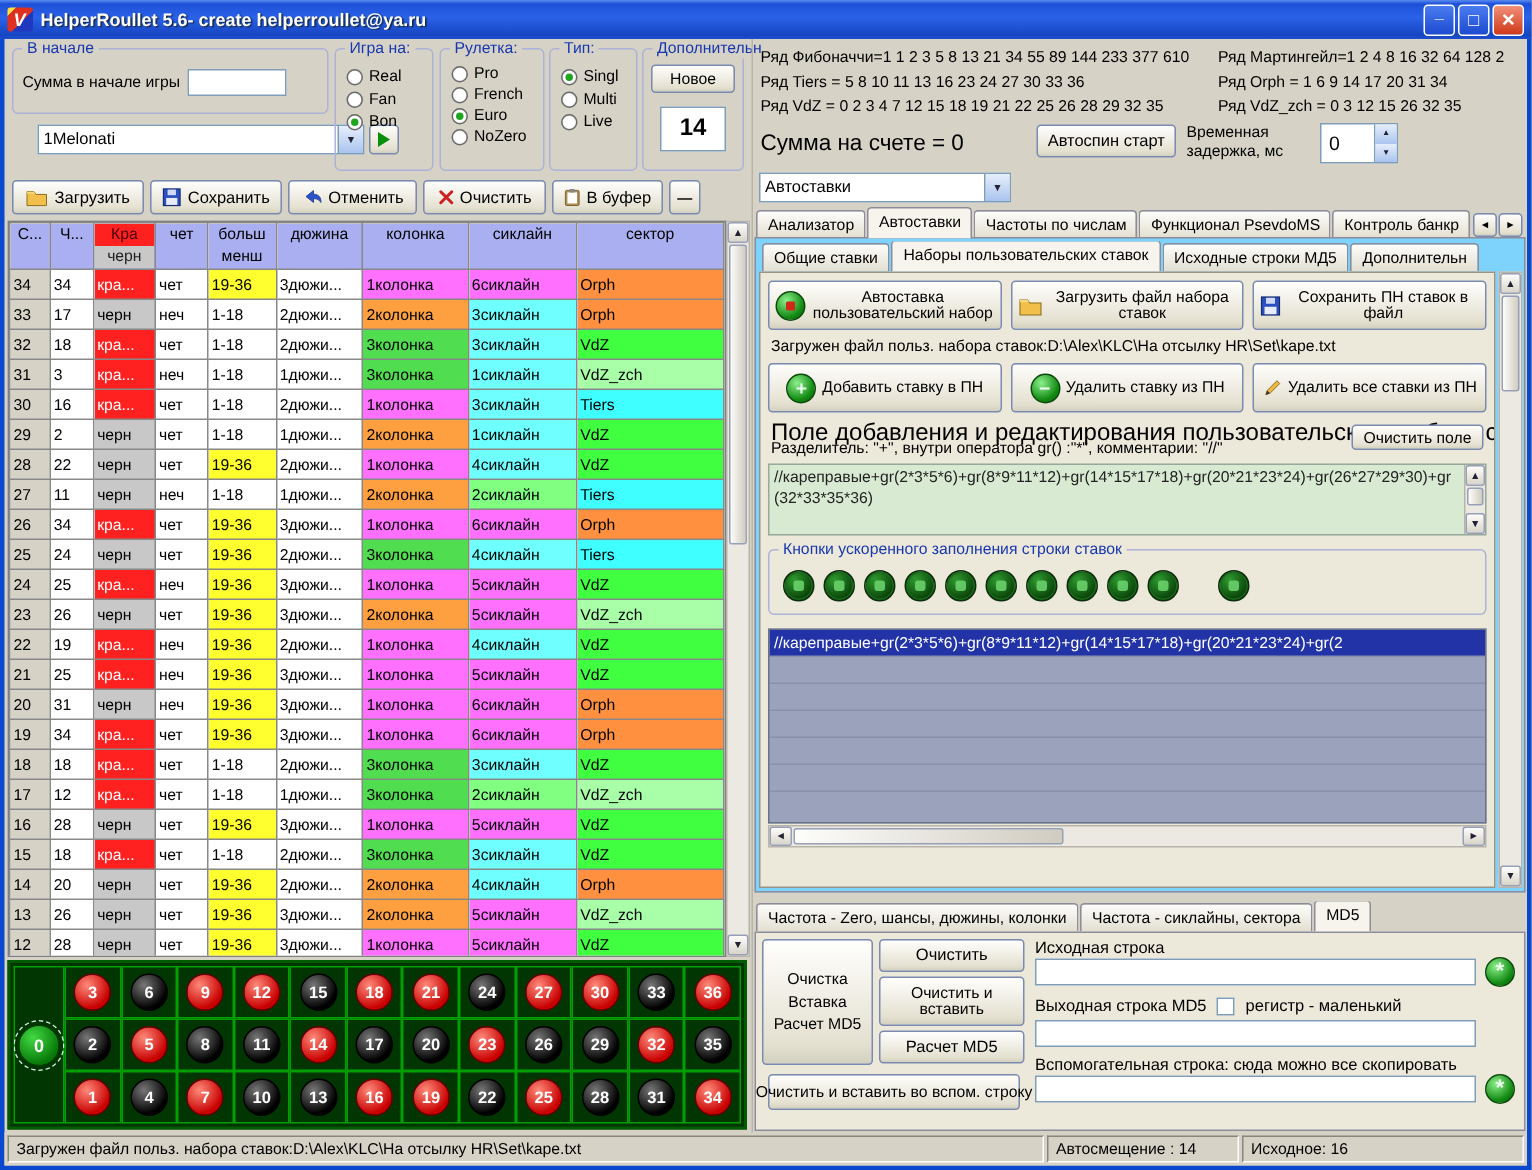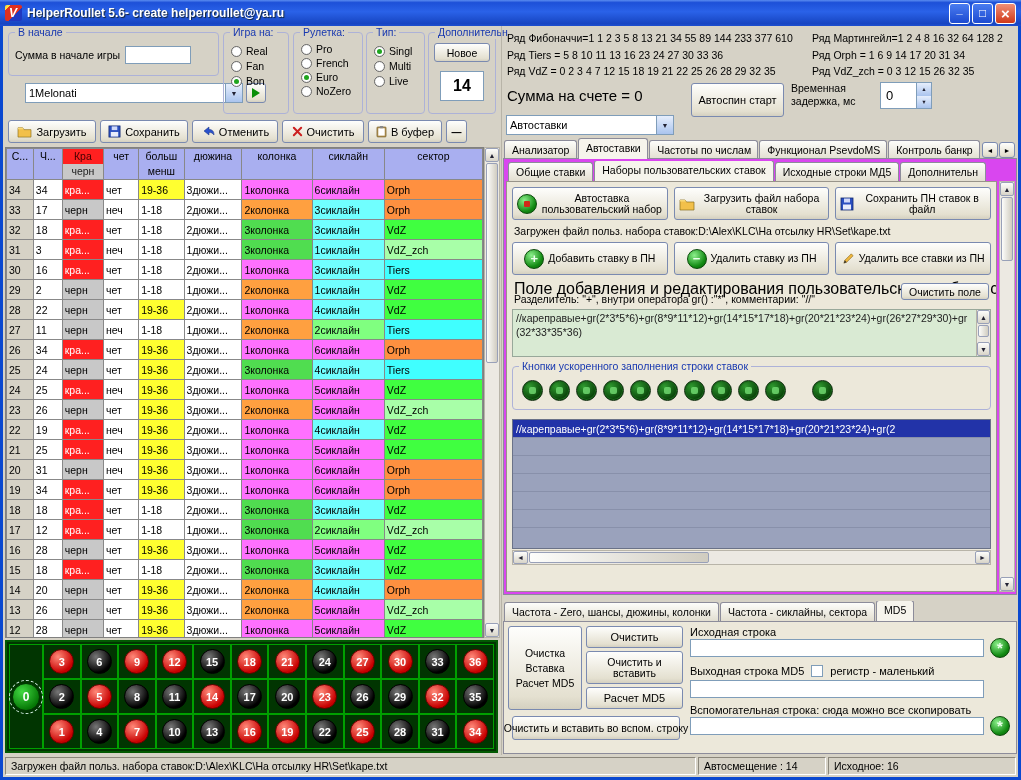--- a/index.html
+++ b/index.html
@@ -84,36 +84,36 @@
 .bnum{width:25px;height:25px;border-radius:50%;display:flex;align-items:center;justify-content:center;font-size:11px;font-weight:bold;color:#fff}
 .bred{background:radial-gradient(circle at 35% 30%,#ff8a7a,var(--red,#c80000) 70%);border:1px solid #600}
 .bblack{background:radial-gradient(circle at 35% 30%,#777,var(--black,#000) 70%);border:1px solid #000}
 .bzero{width:28px;height:28px;background:radial-gradient(circle at 35% 30%,#42d942,var(--zero,#067806) 72%);outline:1px dashed #cfeadf;outline-offset:2px;border:1px solid #023a02;font-size:12px}
 
 .series{position:absolute;left:5px;top:4px;right:0;height:50px;font-size:10.5px;line-height:16.5px;overflow:hidden}
 .s-col{position:absolute;top:0;white-space:nowrap}
 .s1{left:0;width:303px;overflow:hidden}
 .s2{left:305px;right:0;overflow:hidden}
 .sum-line{position:absolute;left:5px;top:61px;font-size:15px;font-weight:normal}
-.autospin-btn{position:absolute;left:189px;top:57px;width:93px;height:34px}
+.autospin-btn{position:absolute;left:189px;top:57px;width:93px;height:22px}
 .delay-label{position:absolute;left:289px;top:56px;width:86px;font-size:10.5px;line-height:13px}
 .spinner{position:absolute;left:378px;top:56px;width:52px;height:27px;background:#fff;border:1px solid #7f9db9;display:flex}
 .spin-val{flex:1;font-size:13px;display:flex;align-items:center;padding-left:5px}
 .spin-btns{width:15px;display:flex;flex-direction:column;border-left:1px solid #7f9db9}
 .spin-up,.spin-down{flex:1;background:linear-gradient(#e6eefc,#aac4ee);font-size:5.5px;display:flex;align-items:center;justify-content:center;color:#223}
 .spin-up::before{content:"▲"}.spin-down::before{content:"▼"}
 .autobets-combo{position:absolute;left:4px;top:89px;width:168px;height:20px}
 
 .tabs{display:flex;align-items:flex-end;gap:1px}
 .tab{height:19px;padding:1px 7px 0;background:linear-gradient(#fdfdfa,#e2ded0);border:1px solid #8c8c9a;border-bottom:none;border-radius:3px 3px 0 0;font-size:10.5px;line-height:17px;white-space:nowrap;overflow:hidden}
 .tab.active{height:21px;background:#f6f4ec;position:relative;z-index:3}
 .main-tabs{position:absolute;left:2px;top:112px;right:38px;height:21px;overflow:hidden}
 .tab-arrows{position:absolute;right:3px;top:116px;display:flex;gap:1px}
 .tab-arrow{width:16px;height:16px;font-size:7px;padding:0}
-.main-frame{position:absolute;left:1px;top:132px;right:1px;height:437px;border:1px solid #8c8c9a;background:#d946ef}
+.main-frame{position:absolute;left:1px;top:132px;right:1px;height:437px;border:1px solid #8c8c9a;background:#7dd3fc}
 .sub-tabs{position:absolute;left:4px;top:2px;right:2px;height:20px;overflow:hidden}
 .sub-content{position:absolute;left:2px;top:22px;right:19px;bottom:2px;border:1px solid #98948a;background:#ece8da;overflow:hidden}
 .content-vscroll{right:1px;top:22px;bottom:2px}
 .content-vscroll .sb-thumb{height:64px}
 
 .btnrow{position:absolute;left:5px;right:5px;display:flex;gap:6px}
 .r1{top:5px}.r2{top:60px}
 .cbtn{flex:1;height:33px;font-size:10.5px;line-height:11px;text-align:center;white-space:normal;padding:0 4px}
 .filetext{position:absolute;left:7px;top:43px;right:4px;font-size:10.5px;white-space:nowrap;overflow:hidden}
 .hint1{position:absolute;left:7px;top:98px;font-size:16px;white-space:nowrap}

